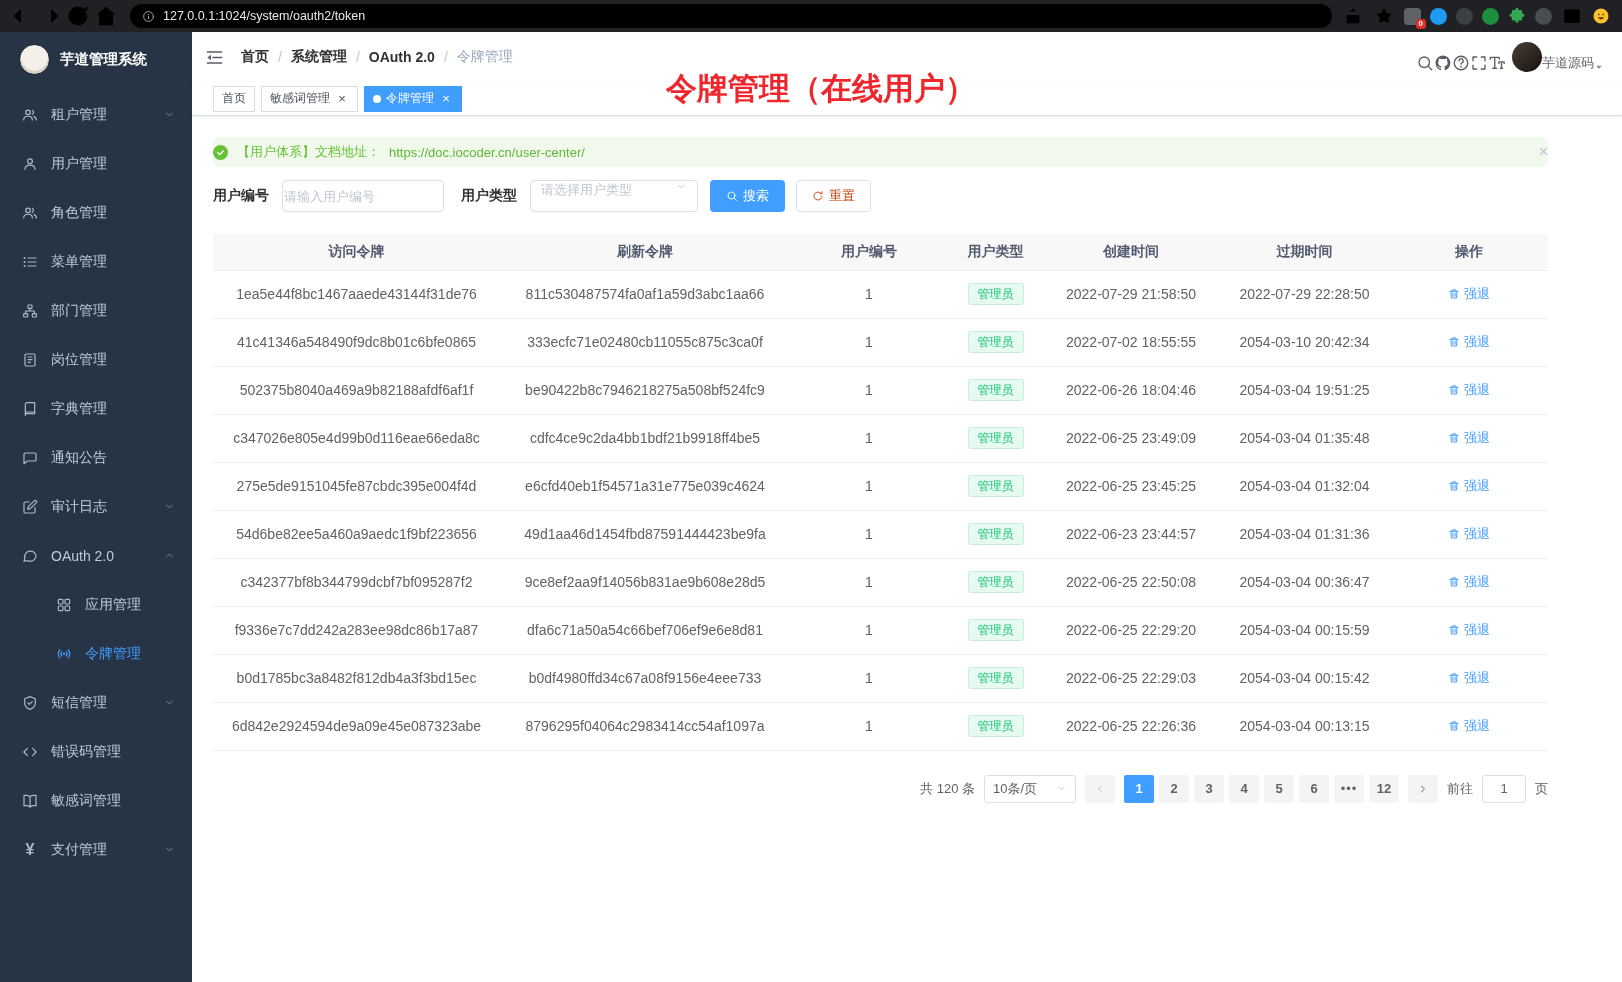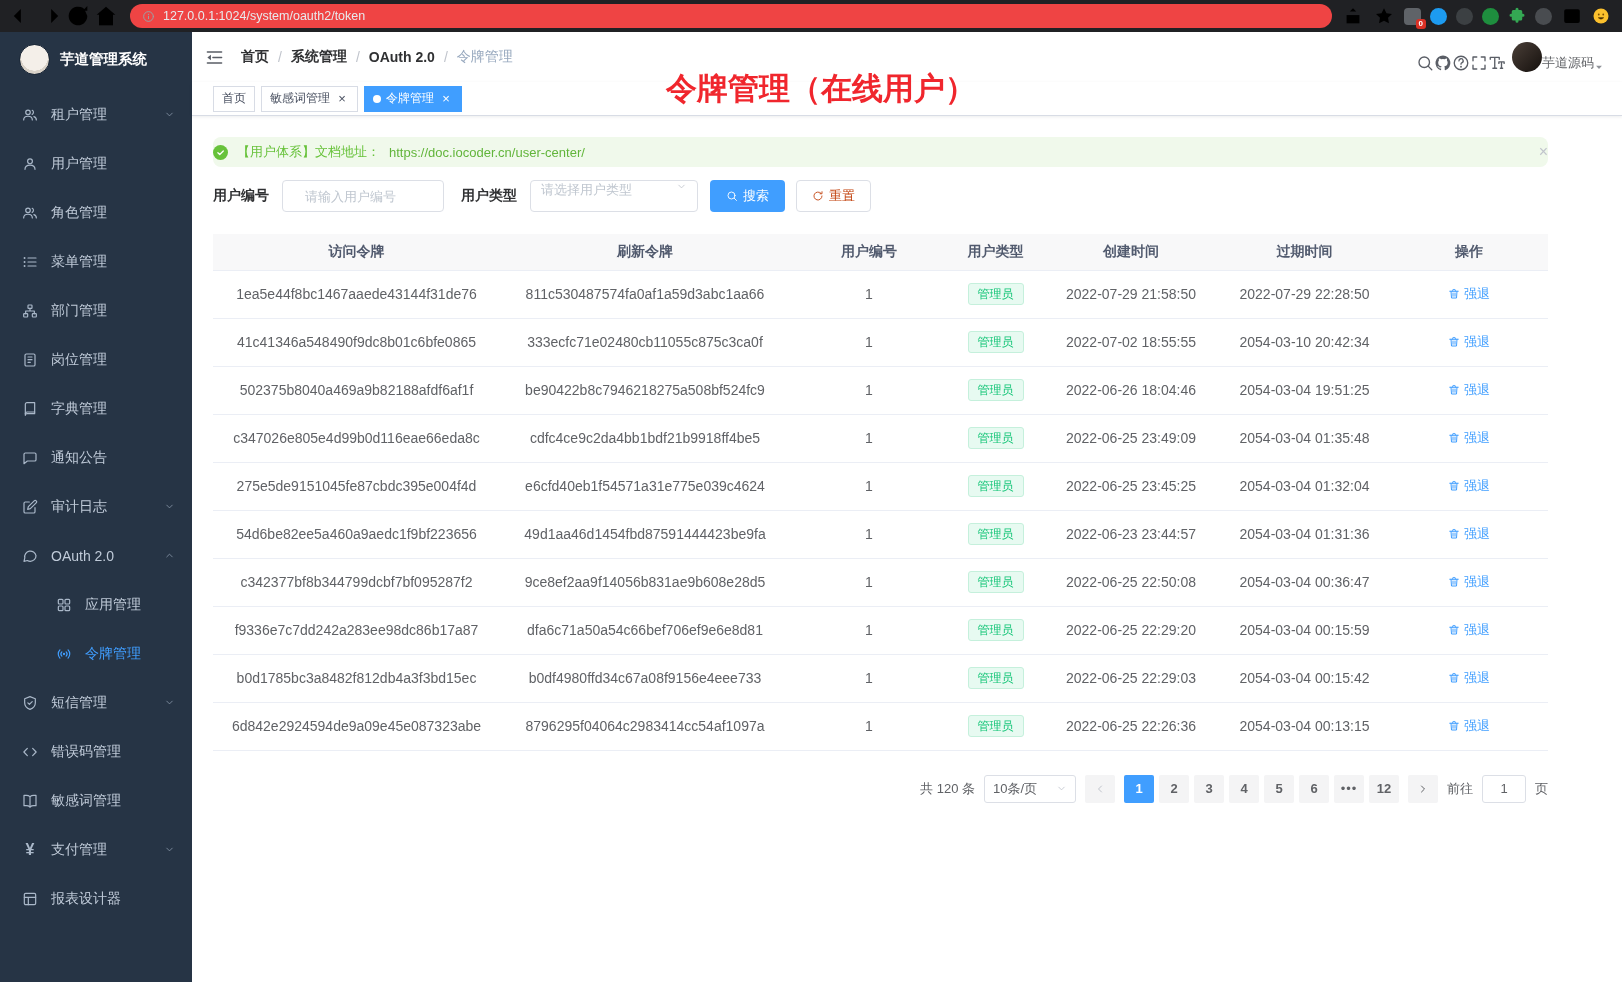--- a/index.html
+++ b/index.html
@@ -4,21 +4,21 @@
 <style>
   *{box-sizing:border-box;margin:0;padding:0}
   html,body{width:1622px;height:982px}
   body{font-family:"Liberation Sans","DejaVu Sans",sans-serif;background:#fff;overflow:hidden;position:relative}
   .icon{display:inline-flex;align-items:center;justify-content:center;line-height:1}
   .icon svg{width:1em;height:1em;display:block;fill:none;stroke:currentColor;stroke-width:1.8;stroke-linecap:round;stroke-linejoin:round}
 
   
   .browser{height:32px;background:#202124;display:flex;align-items:center;padding:0 8px;color:#dee1e6}
   .b-icon{width:28px;height:26px;display:flex;align-items:center;justify-content:center;font-size:15px;color:#c7cbd1;cursor:pointer}
-  .urlbar{flex:1;height:24px;background:#ef4444;border-radius:12px;display:flex;align-items:center;padding:0 12px;gap:8px;margin:0 10px;cursor:text}
+  .urlbar{flex:1;height:24px;background:#000000;border-radius:12px;display:flex;align-items:center;padding:0 12px;gap:8px;margin:0 10px;cursor:text}
   .urlbar .icon{font-size:13px;color:#9aa0a6}
   .url-text{font-size:12.5px;color:#e8eaed}
   .chrome-right{display:flex;align-items:center;gap:9px;padding-right:4px}
   .chrome-right .b-icon{width:22px}
   .ext-dot{width:17px;height:17px;border-radius:50%;display:inline-block}
   .ext-box{width:17px;height:17px;border-radius:4px;background:#5f6368;position:relative;display:inline-block}
   .ext-badge{position:absolute;bottom:-4px;right:-5px;background:#d93025;color:#fff;font-size:8px;line-height:10px;padding:0 3px;border-radius:3px;font-weight:bold}
   .ext-svg{width:18px;height:18px;display:inline-flex}
   .ext-svg svg{width:18px;height:18px}
 
@@ -67,21 +67,21 @@
   .content{flex:1;padding:21px 74px 0 21px}
   .alert{height:30px;background:#f0f9eb;border-radius:8px;display:flex;align-items:center;padding:0 0;gap:9px;font-size:13px}
   .alert-check{width:15px;height:15px;border-radius:50%;background:#67c23a;color:#fff;display:inline-flex;align-items:center;justify-content:center;flex-shrink:0}
   .alert-check svg{width:9px;height:9px;stroke-width:3.4}
   .alert-text{color:#67c23a}
   .alert-link{color:#62b53b;cursor:pointer}
   .alert-close{margin-left:auto;color:#c0c4cc;font-size:16px;cursor:pointer}
 
   .filters{display:flex;align-items:center;margin-top:13px;font-size:14px}
   .f-label{font-weight:bold;color:#303133;margin-right:13px;white-space:nowrap}
-  .f-input{width:162px;height:32px;border:1px solid #dcdfe6;border-radius:4px;padding:0 22px;font-size:13px;color:#606266;outline:none;margin-right:17px;font-family:inherit}
+  .f-input{width:162px;height:32px;border:1px solid #dcdfe6;border-radius:4px;padding:0 1px;font-size:13px;color:#606266;outline:none;margin-right:17px;font-family:inherit}
   .f-input::placeholder{color:#bfc6cf}
   .f-select{width:168px;height:32px;border:1px solid #dcdfe6;border-radius:4px;display:flex;align-items:flex-start;justify-content:space-between;padding:0 10px;margin-right:12px;cursor:pointer}
   .f-select .ph{font-size:13px;color:#bfc6cf}
   .f-select .chev{color:#c0c4cc}
   .btn{height:32px;border-radius:4px;display:inline-flex;align-items:center;gap:5px;padding:0 15px;font-size:13px;cursor:pointer;border:1px solid transparent;font-family:inherit}
   .btn .icon svg{width:12px;height:12px}
   .btn-primary{background:#409EFF;color:#fff;margin-right:11px}
   .btn-plain{background:#fff;border-color:#dcdfe6;color:#c2410c}
 
   table.grid{width:100%;border-collapse:collapse;margin-top:22px;table-layout:fixed}
@@ -352,29 +352,20 @@
           <span class="icon m-icon">
             <span class="yen-glyph">¥</span>
           </span>
           <span class="menu-label">支付管理</span>
           <span class="chev icon down">
             <svg viewBox="0 0 24 24">
               <path d="M6 9l6 6 6-6"></path>
             </svg>
           </span>
         </div>
-        <div class="menu-item">
-          <span class="icon m-icon">
-            <svg viewBox="0 0 24 24">
-              <rect x="3.5" y="3.5" width="17" height="17" rx="2"></rect>
-              <path d="M3.5 9.5h17M9.5 9.5v11"></path>
-            </svg>
-          </span>
-          <span class="menu-label">报表设计器</span>
-        </div>
       </nav>
   </aside>
 
   <div class="main">
     <header class="hdr">
       <span class="hamburger icon">
           <svg viewBox="0 0 24 24">
             <path d="M3 5h18M10 12h11M3 19h18"></path>
             <path fill="currentColor" stroke="none" d="M7.5 8.5L3 12l4.5 3.5z"></path>
           </svg>

